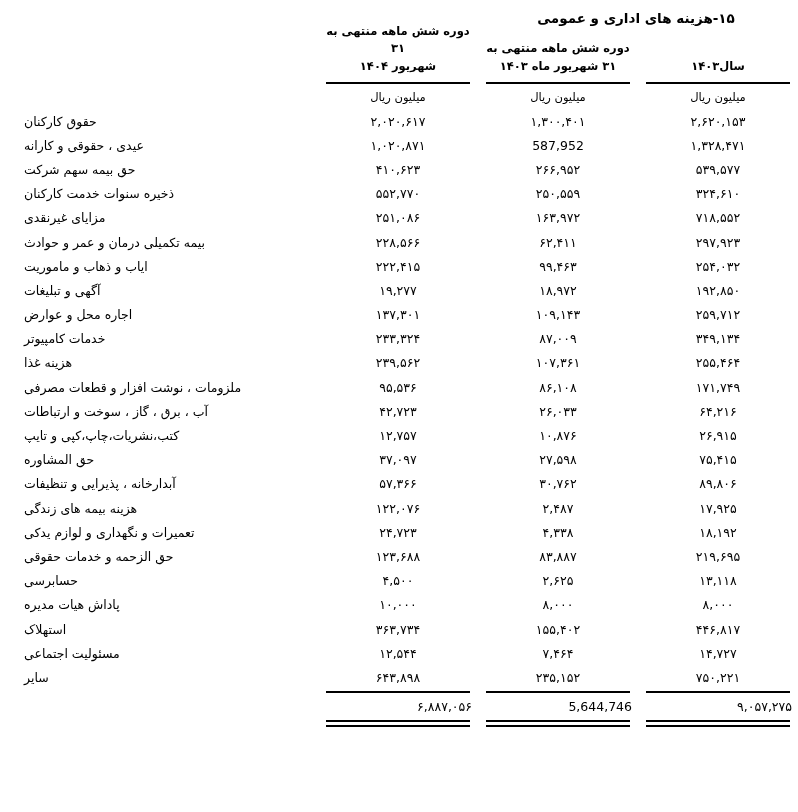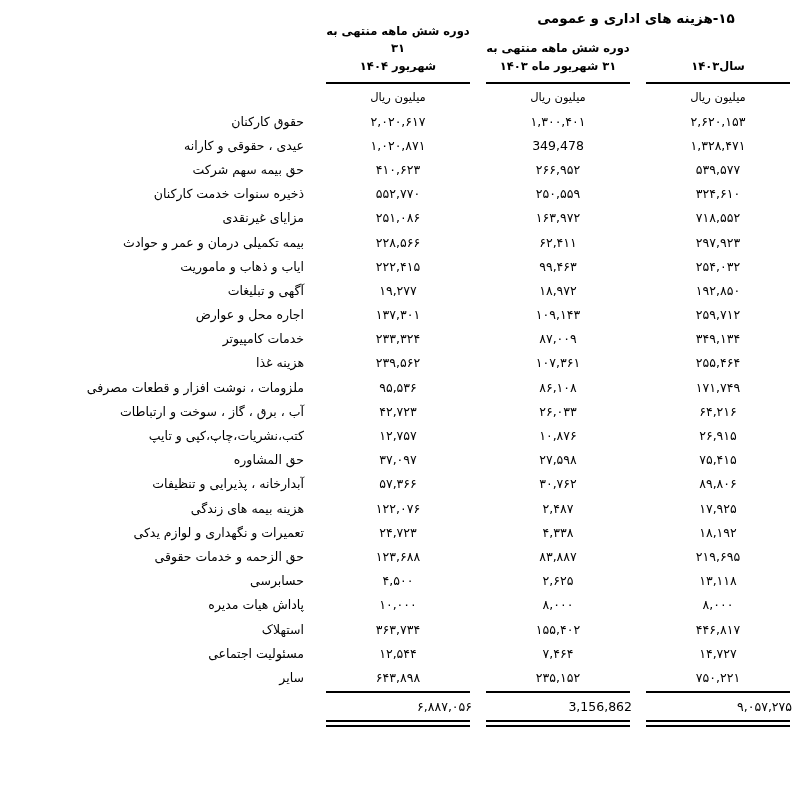--- a/index.html
+++ b/index.html
@@ -90,21 +90,21 @@
   td.num {
     font-size: 12.5px;
     text-align: center;
     padding: 4.6px 6px;
     direction: ltr;
     unicode-bidi: isolate;
     white-space: nowrap;
   }
   td.lbl {
     font-size: 12.5px;
-    text-align: right;
+    text-align: left;
     padding: 4.6px 14px 4.6px 6px;
     direction: rtl;
     white-space: nowrap;
   }
 
   
   .total-top td { padding: 0; height: 4px; }
   .total-top .rule-seg { border-top: 2.2px solid #000; }
 
   
@@ -189,21 +189,21 @@
     <tbody id="rows-body">
         <tr>
           <td class="num">۲,۶۲۰,۱۵۳</td>
           <td class="num">۱,۳۰۰,۴۰۱</td>
           <td class="num">۲,۰۲۰,۶۱۷</td>
           <td class="lbl">حقوق کارکنان</td>
           <td class="lbl"></td>
         </tr>
         <tr>
           <td class="num">۱,۳۲۸,۴۷۱</td>
-          <td class="num">349,478</td>
+          <td class="num">587,952</td>
           <td class="num">۱,۰۲۰,۸۷۱</td>
           <td class="lbl">عیدی ، حقوقی و کارانه</td>
           <td class="lbl"></td>
         </tr>
         <tr>
           <td class="num">۵۳۹,۵۷۷</td>
           <td class="num">۲۶۶,۹۵۲</td>
           <td class="num">۴۱۰,۶۲۳</td>
           <td class="lbl">حق بیمه سهم شرکت</td>
           <td class="lbl"></td>
@@ -371,21 +371,21 @@
         <td>
             <div class="rule-none"></div>
           </td>
         <td>
             <div class="rule-none"></div>
           </td>
       </tr>
 
       <tr>
         <td class="total-num">۹,۰۵۷,۲۷۵</td>
-        <td class="total-num">3,156,862</td>
+        <td class="total-num">5,644,746</td>
         <td class="total-num">۶,۸۸۷,۰۵۶</td>
         <td class="lbl"></td>
         <td class="lbl"></td>
       </tr>
 
       <tr class="total-bot">
         <td>
             <div class="rule-dbl"></div>
           </td>
         <td>

